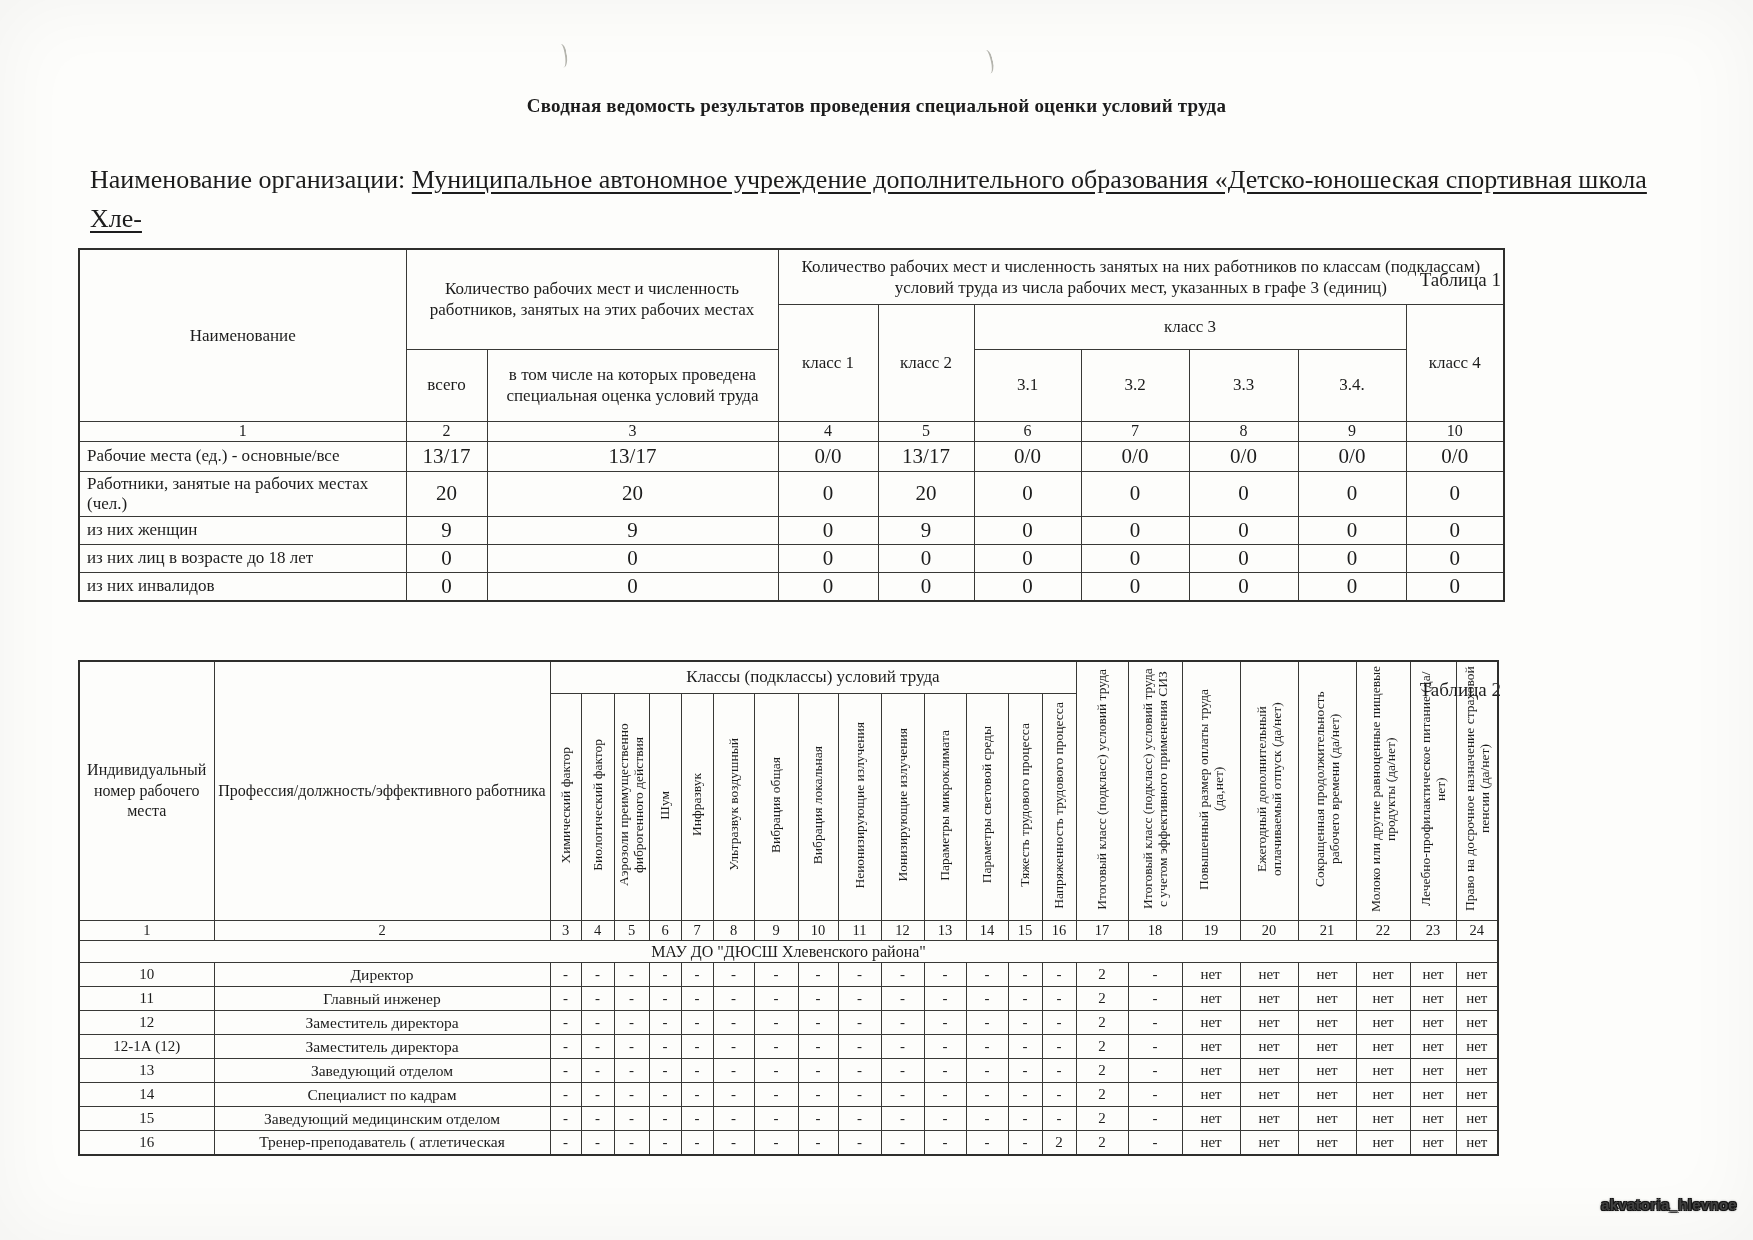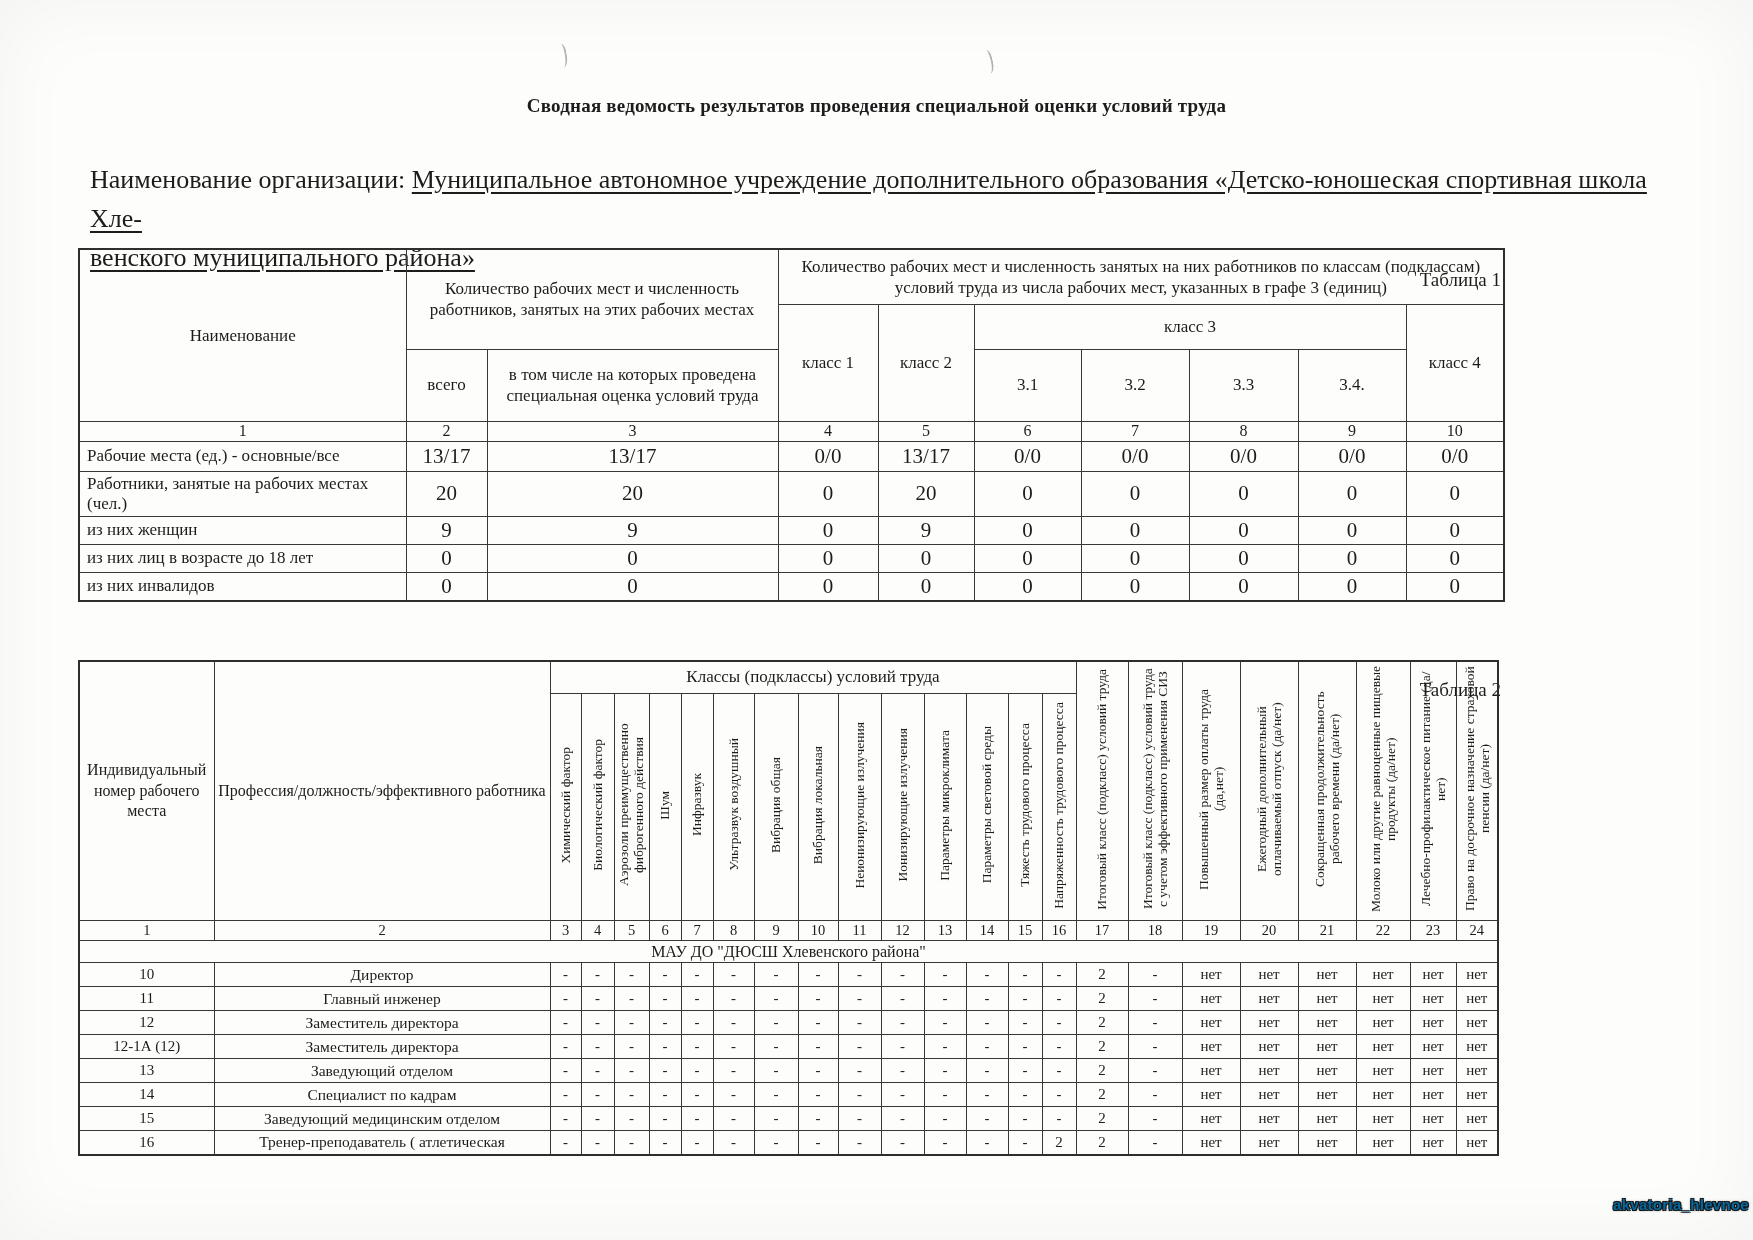--- a/index.html
+++ b/index.html
@@ -55,23 +55,23 @@
   .t2 td.dcell{ font-size:15px; }
   .vcell{ padding:3px 1px; }
   .vcell .vt{
     display:inline-block; writing-mode:vertical-rl; transform:rotate(180deg);
     font-size:13.5px; line-height:1.12; max-height:214px; text-align:center;
   }
   .vcell.res .vt{ max-height:248px; }
 
   
   .watermark{
-    position:absolute; top:1196px; right:4px;
+    position:absolute; top:1196px; right:16px;
     font-family:"Liberation Sans","DejaVu Sans",sans-serif;
-    font-size:15px; font-weight:bold; color:#0369a1; letter-spacing:.3px;
+    font-size:15px; font-weight:bold; color:#404040; letter-spacing:.3px;
     text-shadow:-1px -1px 0 #141414, 1px -1px 0 #141414, -1px 1px 0 #141414,
                  1px 1px 0 #141414, 0 0 3px #141414;
   }
   
   .artifact{ position:absolute; width:9px; height:24px;
     border-right:2px solid #a2a29a; border-radius:60% 40% 55% 45%;
     opacity:.8; }
   .a1{ left:556px; top:44px; transform:rotate(-10deg); }
   .a2{ left:982px; top:50px; transform:rotate(-14deg); }
 </style>
@@ -81,21 +81,20 @@
 <div class="page">
 
   <div class="artifact a1"></div>
   <div class="artifact a2"></div>
 
   <h1 class="title">Сводная ведомость результатов проведения специальной оценки условий труда</h1>
 
   <div class="org">
     <div><span>Наименование организации:</span>
       <span class="u">Муниципальное автономное учреждение дополнительного образования «Детско-юношеская спортивная школа Хле-</span></div>
-    <div><span class="u">венского муниципального района»</span></div>
   </div>
 
   <div class="tcap tcap1">Таблица 1</div>
 
   <table class="t1">
     <colgroup>
         <col style="width: 327px;">
         <col style="width: 81px;">
         <col style="width: 291px;">
         <col style="width: 100px;">

